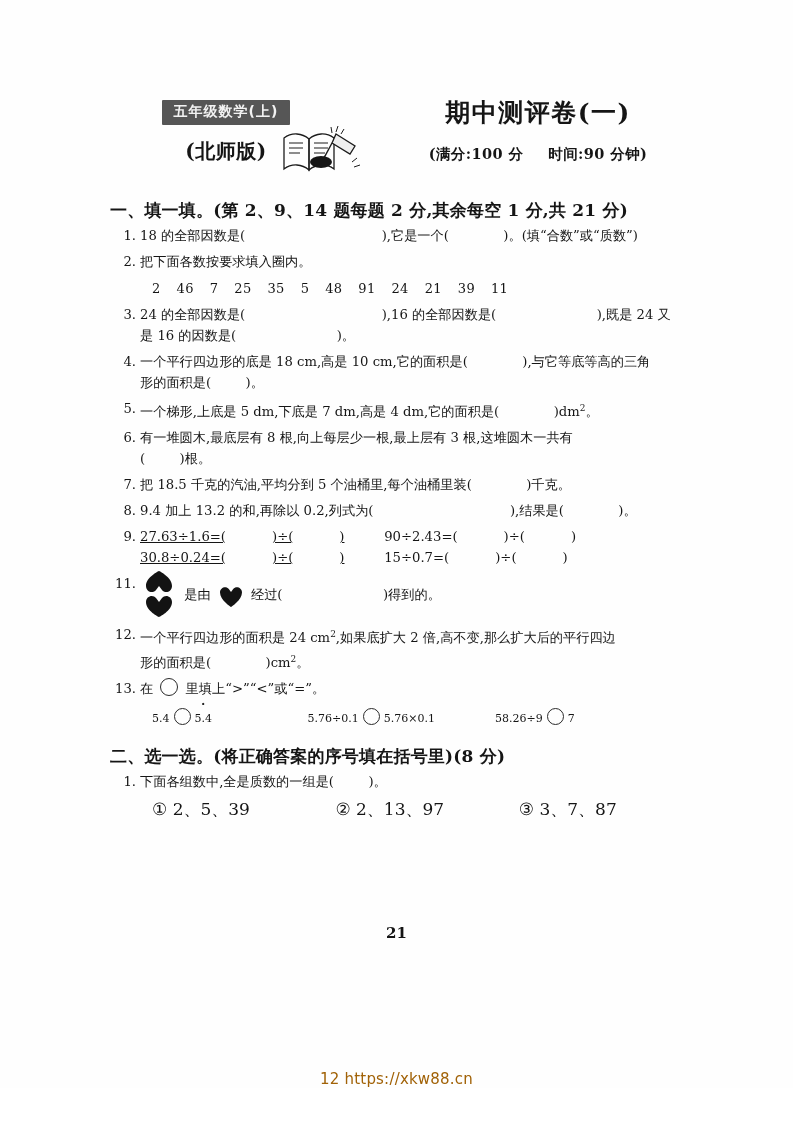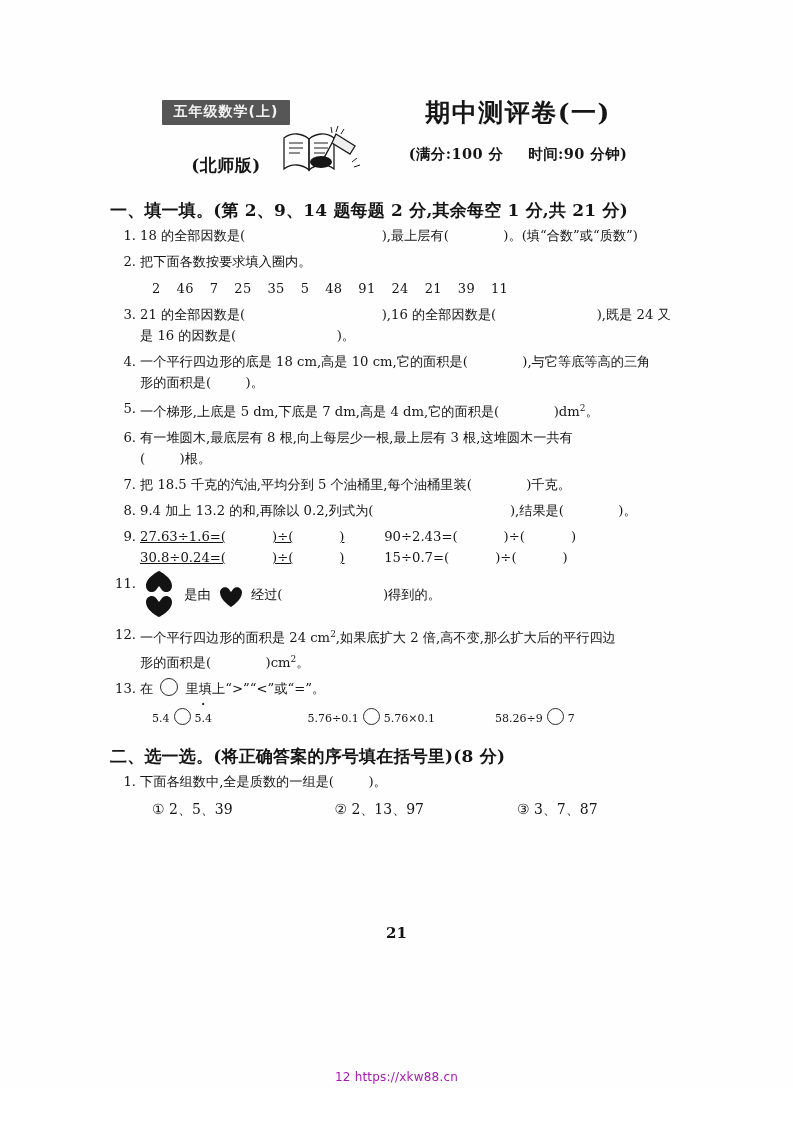--- a/index.html
+++ b/index.html
@@ -45,35 +45,35 @@
     color: #f2f2f2;
     font-family: "DejaVu Sans", "Liberation Sans", sans-serif;
     font-weight: bold;
     font-size: 14px;
     letter-spacing: 1px;
     padding: 3px 12px 4px 12px;
     border-radius: 1px;
     opacity: 0.93;
   }
   .edition {
-    margin-top: 29px;
-    font-size: 17px;
+    margin-top: 13px;
+    font-size: 20px;
     font-weight: bold;
     letter-spacing: 0.5px;
   }
   .book-icon {
     position: absolute;
     left: 166px;
     top: 26px;
     width: 92px;
     height: 58px;
   }
   .title-block {
     position: absolute;
-    left: 252px;
+    left: 272px;
     top: 0px;
     width: 312px;
     text-align: center;
   }
   .paper-title {
     font-size: 25px;
     font-weight: bold;
     letter-spacing: 1.5px;
     white-space: nowrap;
   }
@@ -235,21 +235,21 @@
   }
 
   
   .q9-row { white-space: nowrap; }
   .q9-col { display: inline-block; width: 240px; text-decoration: underline; }
 
   
   .choices {
     margin-top: 7px;
     margin-left: 42px;
-    font-size: 14px;
+    font-size: 17px;
     white-space: nowrap;
   }
   .choices .opt { display: inline-block; width: 178px; }
 
   
   .page-num {
     position: absolute;
     left: 0;
     top: 924px;
     width: 793px;
@@ -258,22 +258,22 @@
     font-weight: bold;
     font-family: "DejaVu Serif", "Liberation Serif", serif;
   }
   .watermark {
     position: absolute;
     left: 0;
     top: 1070px;
     width: 793px;
     text-align: center;
     font-family: "DejaVu Sans", "Liberation Sans", sans-serif;
-    font-size: 12px;
-    color: #a21caf;
+    font-size: 15px;
+    color: #a16207;
     letter-spacing: 0.2px;
   }
 </style>
 </head>
 <body>
 
 <div class="page">
 
   <div class="header">
 
@@ -308,38 +308,38 @@
   </div>
 
   <div class="content">
 
     <div class="sec-head">一、填一填。(第 2、9、14 题每题 2 分,其余每空 1 分,共 21 分)</div>
 
     <div class="q">
       <span class="num">1.</span>
       <span>18 的全部因数是(</span>
       <span class="blank-xl"></span>
-      <span>),最上层有(</span>
+      <span>),它是一个(</span>
       <span class="blank-m"></span>
       <span>)。(填“合数”或“质数”)</span>
     </div>
 
     <div class="q">
       <span class="num">2.</span>
       <span>把下面各数按要求填入圈内。</span>
     </div>
 
     <div class="numlist">
       <span>2</span><span>46</span><span>7</span><span>25</span><span>35</span><span>5</span><span>48</span><span>91</span><span>24</span><span>21</span><span>39</span><span>11</span>
     </div>
 
 
     <div class="q">
       <span class="num">3.</span>
-      <span>21 的全部因数是(</span>
+      <span>24 的全部因数是(</span>
       <span class="blank-xl"></span>
       <span>),16 的全部因数是(</span>
       <span class="blank-l"></span>
       <span>),既是 24 又</span>
       <br>
       <span>是 16 的因数是(</span>
       <span class="blank-l"></span>
       <span>)。</span>
     </div>
 

